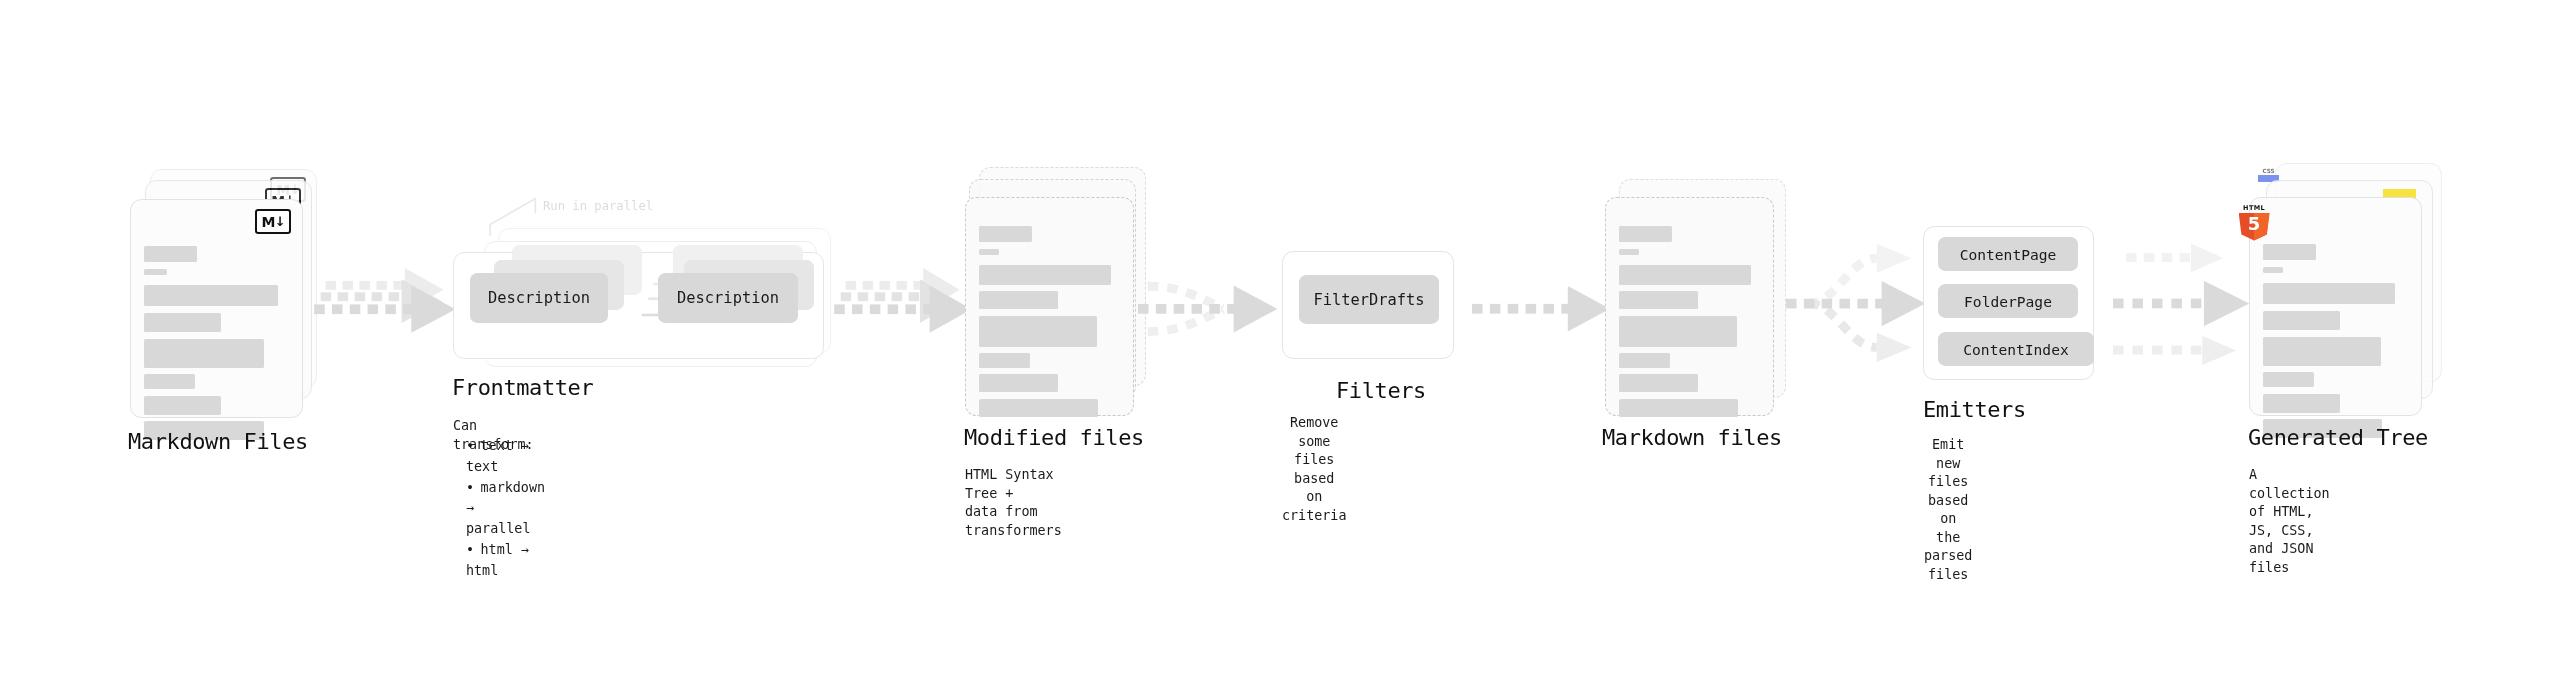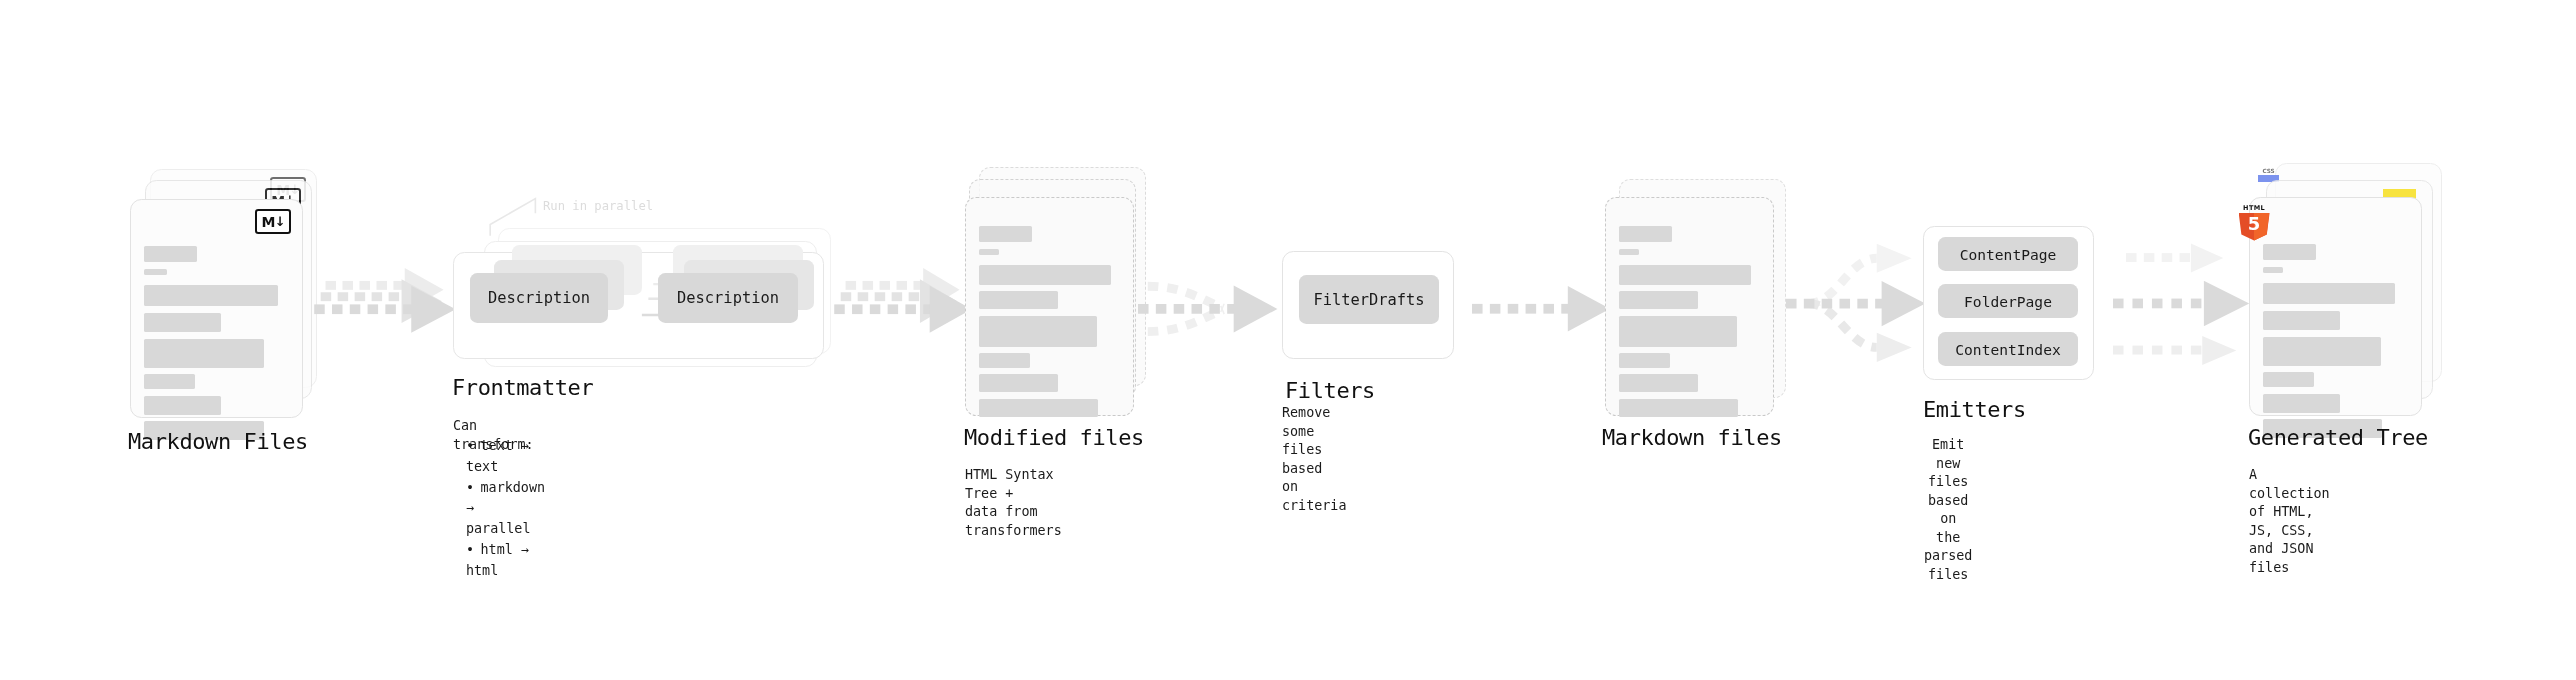--- a/index.html
+++ b/index.html
@@ -306,22 +306,22 @@
         <polygon points="118,21 172,50 118,79"></polygon>
       </g>
     </svg>
   </div>
 
   <div class="node">
     <div class="groupbox" style="left:1282px;top:251px;width:172px;height:108px;"></div>
     <div class="chip" style="left:1299px;top:275px;width:140px;height:49px;">
       <span>FilterDrafts</span>
     </div>
-    <div class="title" style="left:1285px;top:378px;">Filters</div>
-    <div class="subtitle" style="left:1282px;top:404px;">Remove some files based
+    <div class="title" style="left:1336px;top:378px;">Filters</div>
+    <div class="subtitle" style="left:1282px;top:414px;text-align:center;">Remove some files based
 on criteria</div>
   </div>
 
   <div class="node" style="left:1472px;top:286px;">
     <svg width="138" height="65" viewBox="0 0 170 80">
       <g fill="#dadada">
         <rect x="0" y="22" width="13" height="12"></rect>
           <rect x="22" y="22" width="13" height="12"></rect>
         <rect x="44" y="22" width="13" height="12"></rect>
           <rect x="66" y="22" width="13" height="12"></rect>
@@ -368,21 +368,21 @@
   </div>
 
   <div class="node">
     <div class="groupbox" style="left:1923px;top:226px;width:171px;height:154px;"></div>
     <div class="chip" style="left:1938px;top:237px;width:140px;height:34px;font-size:14.6px;">
       <span>ContentPage</span>
     </div>
     <div class="chip" style="left:1938px;top:284px;width:140px;height:34px;font-size:14.6px;">
       <span>FolderPage</span>
     </div>
-    <div class="chip" style="left:1938px;top:332px;width:140px;height:34px;font-size:14.6px;">
+    <div class="chip" style="left:1938px;top:332px;width:156px;height:34px;font-size:14.6px;">
       <span>ContentIndex</span>
     </div>
     <div class="title" style="left:1923px;top:397px;">Emitters</div>
     <div class="subtitle" style="left:1924px;top:436px;text-align:center;">Emit new files based on
 the parsed files</div>
   </div>
 
   <div class="node" style="left:2113px;top:232px;">
     <svg width="146" height="138" viewBox="0 0 180 170">
       <g fill="#f2f2f2">

